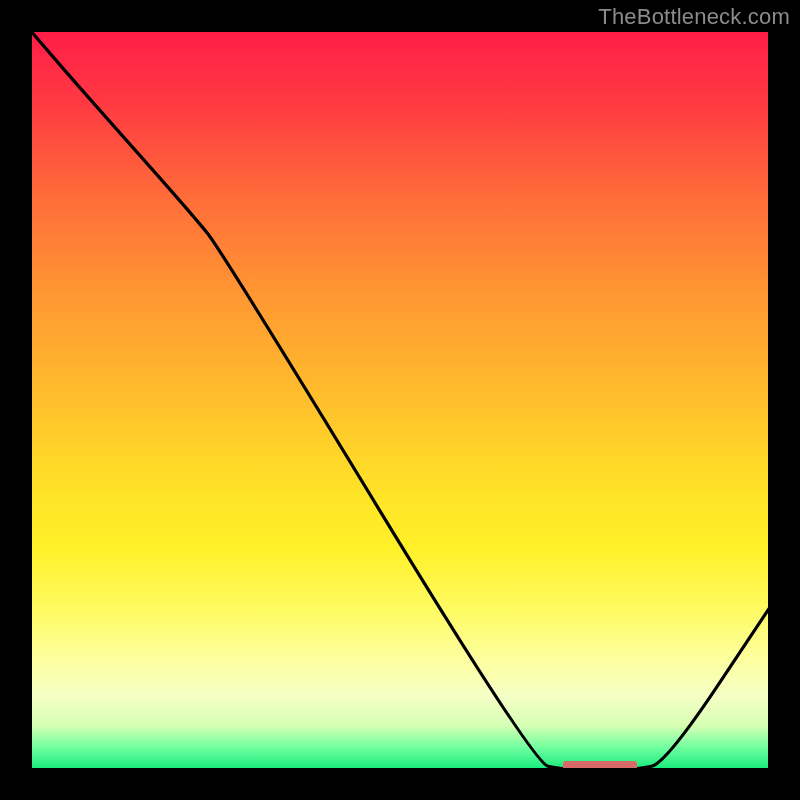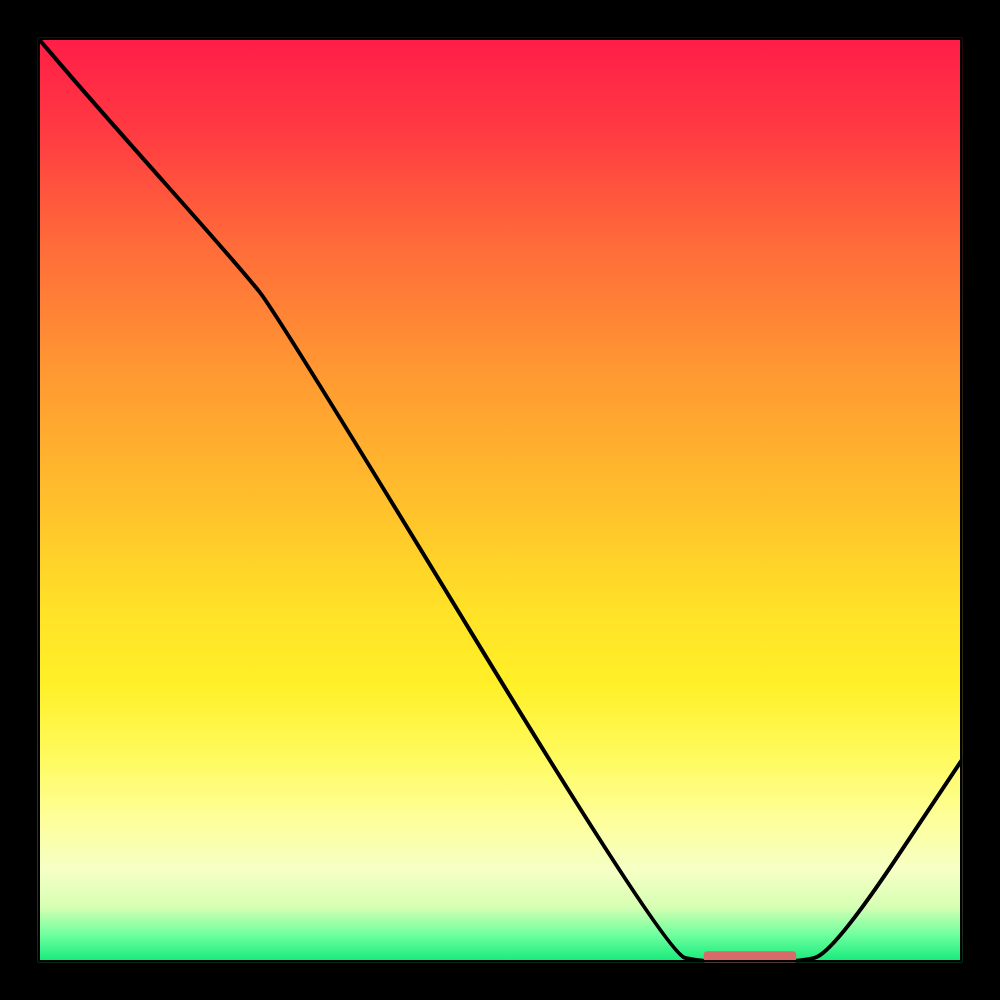--- a/index.html
+++ b/index.html
@@ -71,20 +71,21 @@
     border-right: 2px solid #000;
     border-bottom: 2px solid #000;
     box-sizing: border-box;
     pointer-events: none;
   }
 </style>
 </head>
 <body>
 
 <div class="stage">
+  <div class="attribution">TheBottleneck.com</div>
 
   <div class="plot">
     <div class="gradient"></div>
 
     <svg class="curve" viewBox="0 0 740 740" preserveAspectRatio="none">
       <path id="curve-path" fill="none" stroke="#000" stroke-width="3.2" stroke-linejoin="round" stroke-linecap="round" d="M 0.0 0.0 Q 0.0 0.0 22.2 25.9 Q 44.4 51.8 103.6 118.4 Q 162.8 185.0 177.6 203.5 Q 192.4 222.0 347.8 477.3 Q 503.2 732.6 518.0 736.3 Q 532.8 740.0 569.8 740.0 Q 606.8 740.0 621.6 736.3 Q 636.4 732.6 688.2 654.9 L 740.0 577.2"></path>
     </svg>
 
     <div class="marker" id="marker" style="left: 532.8px; width: 74px; top: 730.56px; background: rgb(216, 106, 106);"></div>
 

